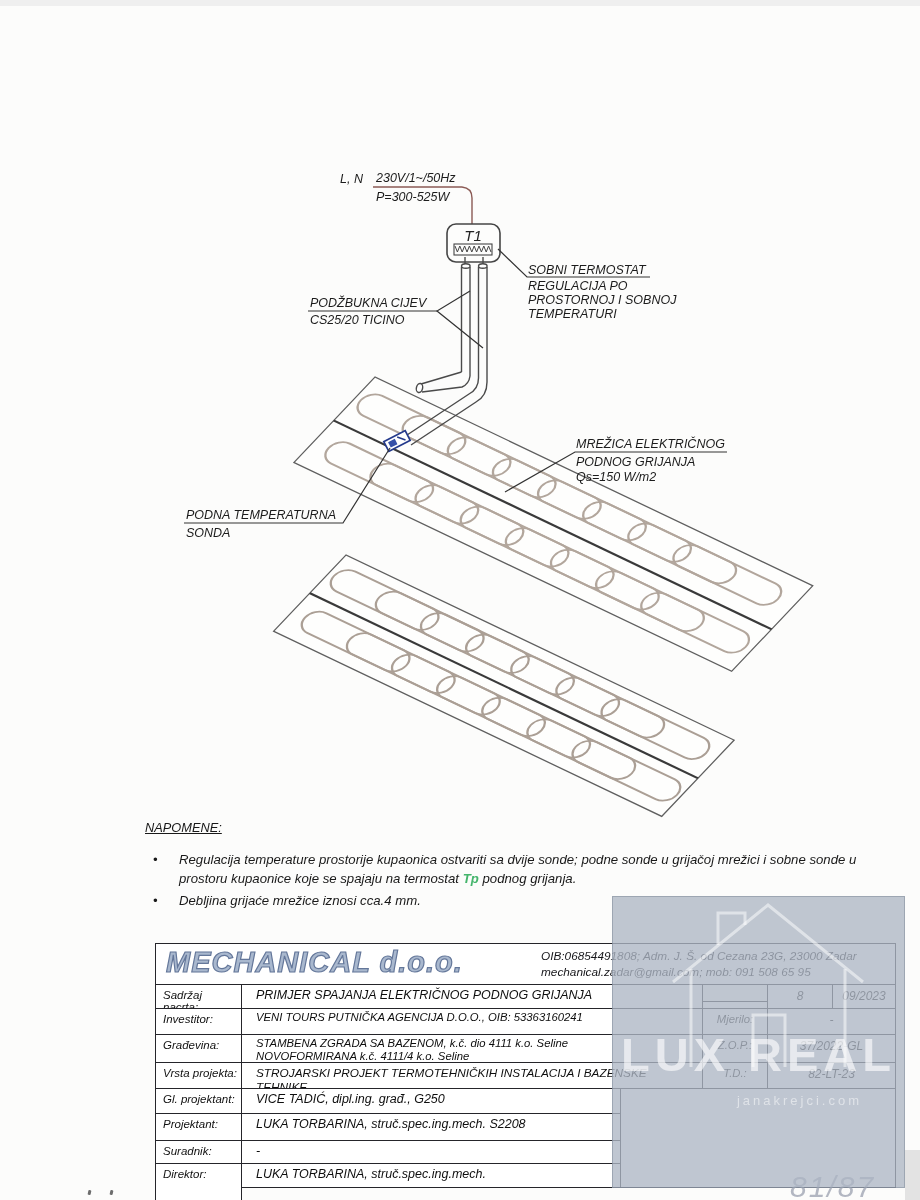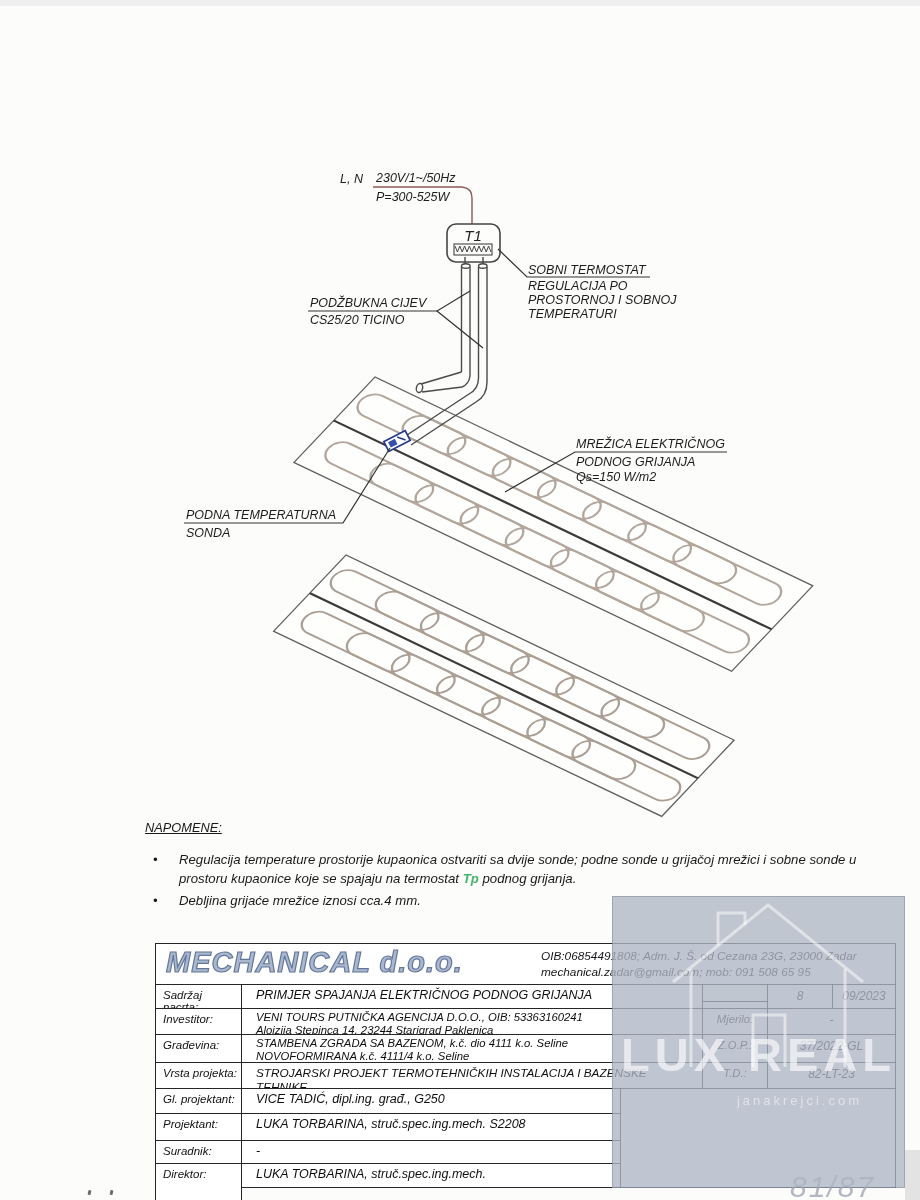--- a/index.html
+++ b/index.html
@@ -208,21 +208,20 @@
 
   <div class="cell lbl" style="left:0;top:41;  left:0;top:41px;width:87px;height:25px;">Sadržaj nacrta:</div>
   <div class="cell val" style="left:86px;top:41px;width:462px;height:25px;">PRIMJER SPAJANJA ELEKTRIČNOG PODNOG GRIJANJA</div>
   <div class="cell rlbl" style="left:547px;top:58px;width:66px;height:25px;">List/Datum:</div>
   <div class="cell rval" style="left:612px;top:41px;width:66px;height:25px;">8</div>
   <div class="cell rval" style="left:677px;top:41px;width:64px;height:25px;">09/2023</div>
 
   <div class="cell lbl" style="left:0;top:65px;width:87px;height:27px;">Investitor:</div>
   <div class="cell val2" style="left:86px;top:65px;width:462px;height:27px;">
     <div>VENI TOURS PUTNIČKA AGENCIJA D.O.O., OIB: 53363160241</div>
-    <div>Alojzija Stepinca 14, 23244 Starigrad Paklenica</div>
   </div>
   <div class="cell rlbl" style="left:547px;top:65px;width:66px;height:27px;">Mjerilo:</div>
   <div class="cell rval" style="left:612px;top:65px;width:129px;height:27px;">-</div>
 
   <div class="cell lbl" style="left:0;top:91px;width:87px;height:29px;">Građevina:</div>
   <div class="cell val2" style="left:86px;top:91px;width:462px;height:29px;">
     <div>STAMBENA ZGRADA SA BAZENOM, k.č. dio 4111 k.o. Seline</div>
     <div>NOVOFORMIRANA  k.č. 4111/4 k.o. Seline</div>
   </div>
   <div class="cell rlbl" style="left:547px;top:91px;width:66px;height:29px;">Z.O.P.:</div>

